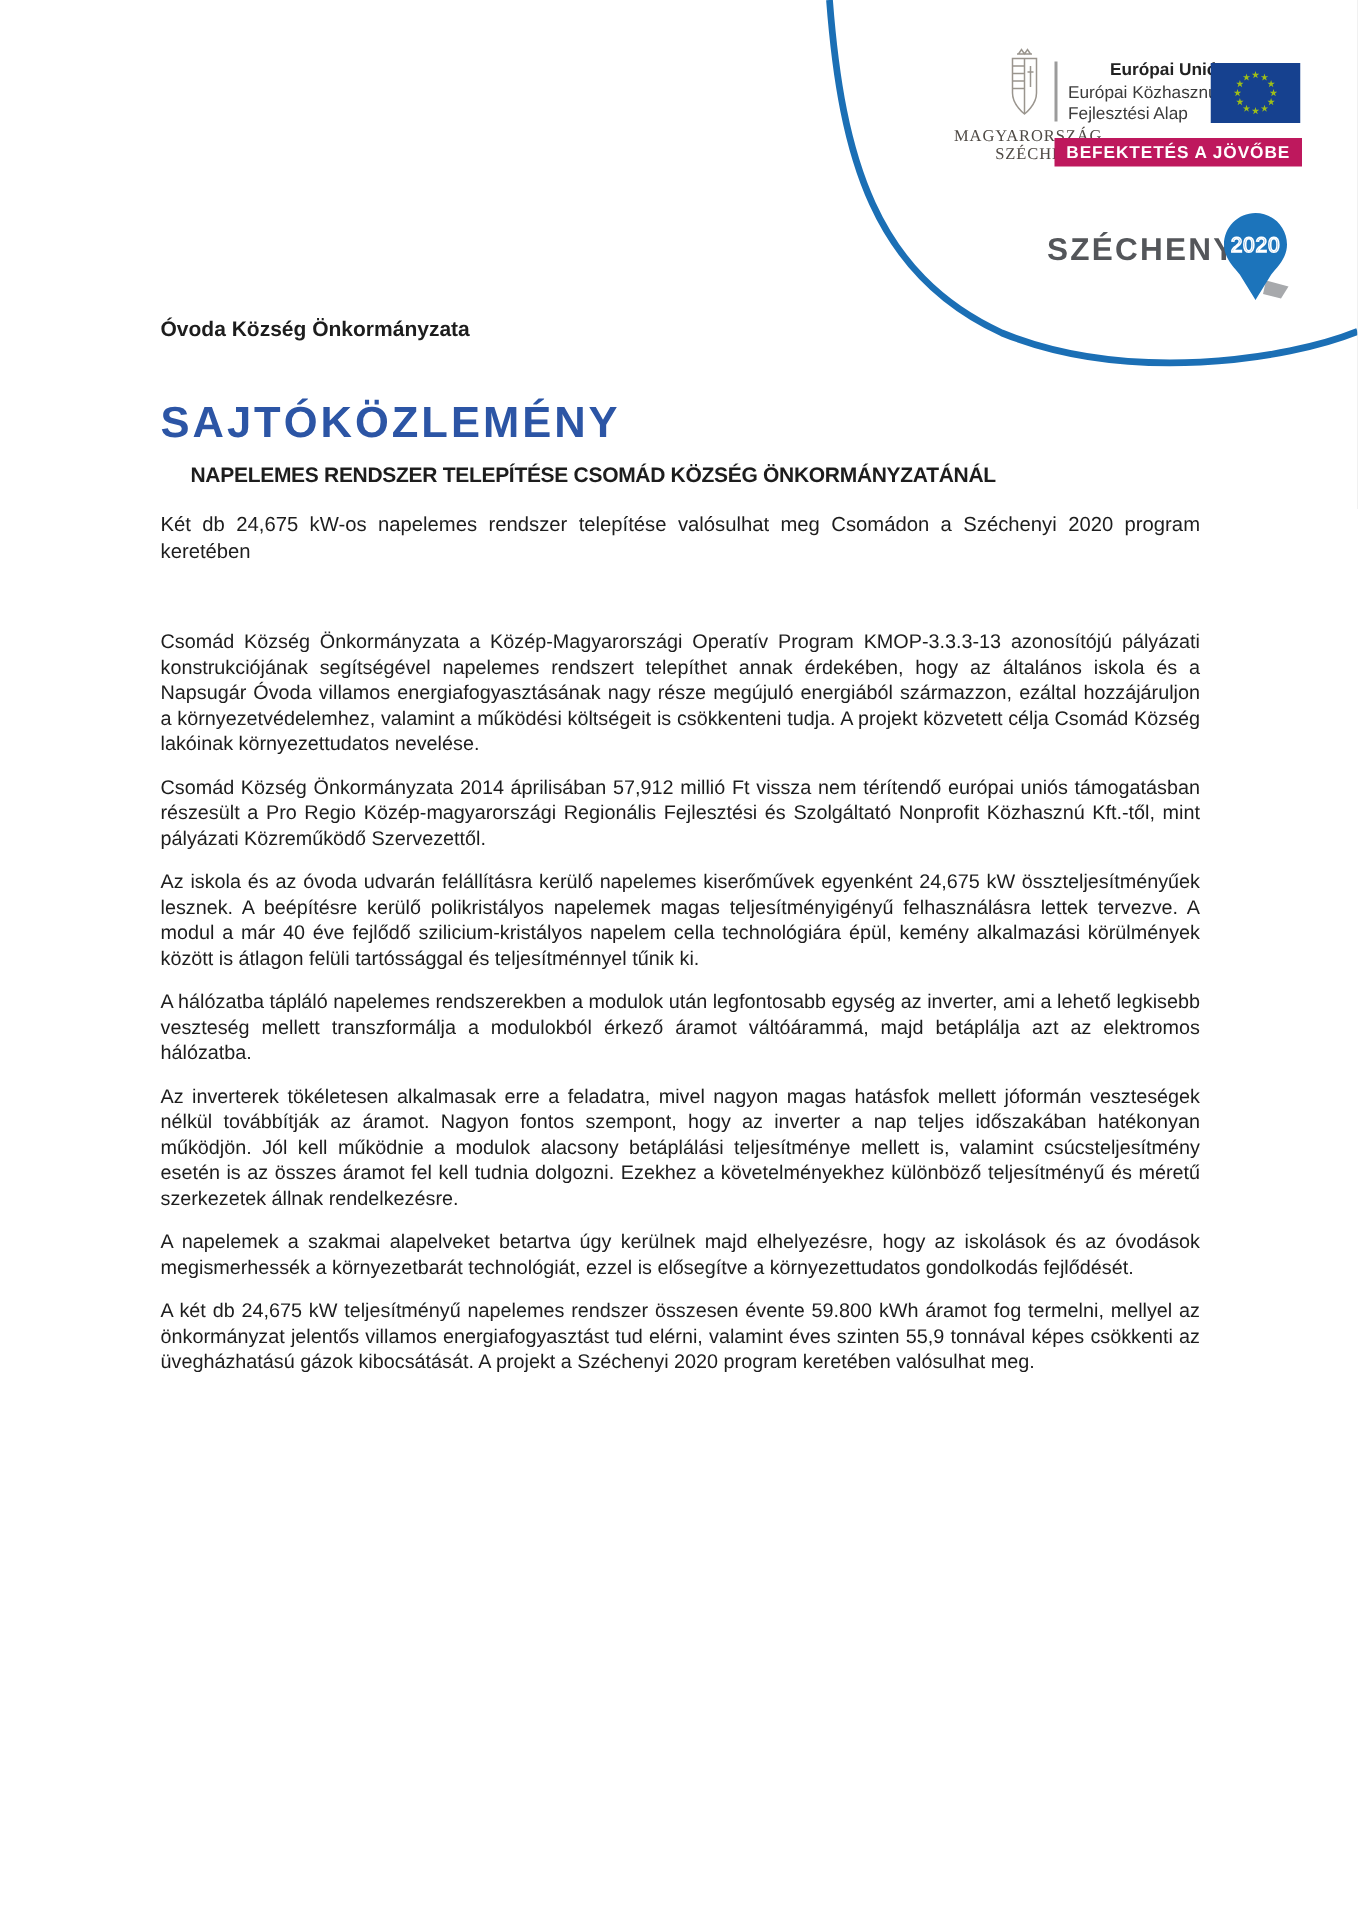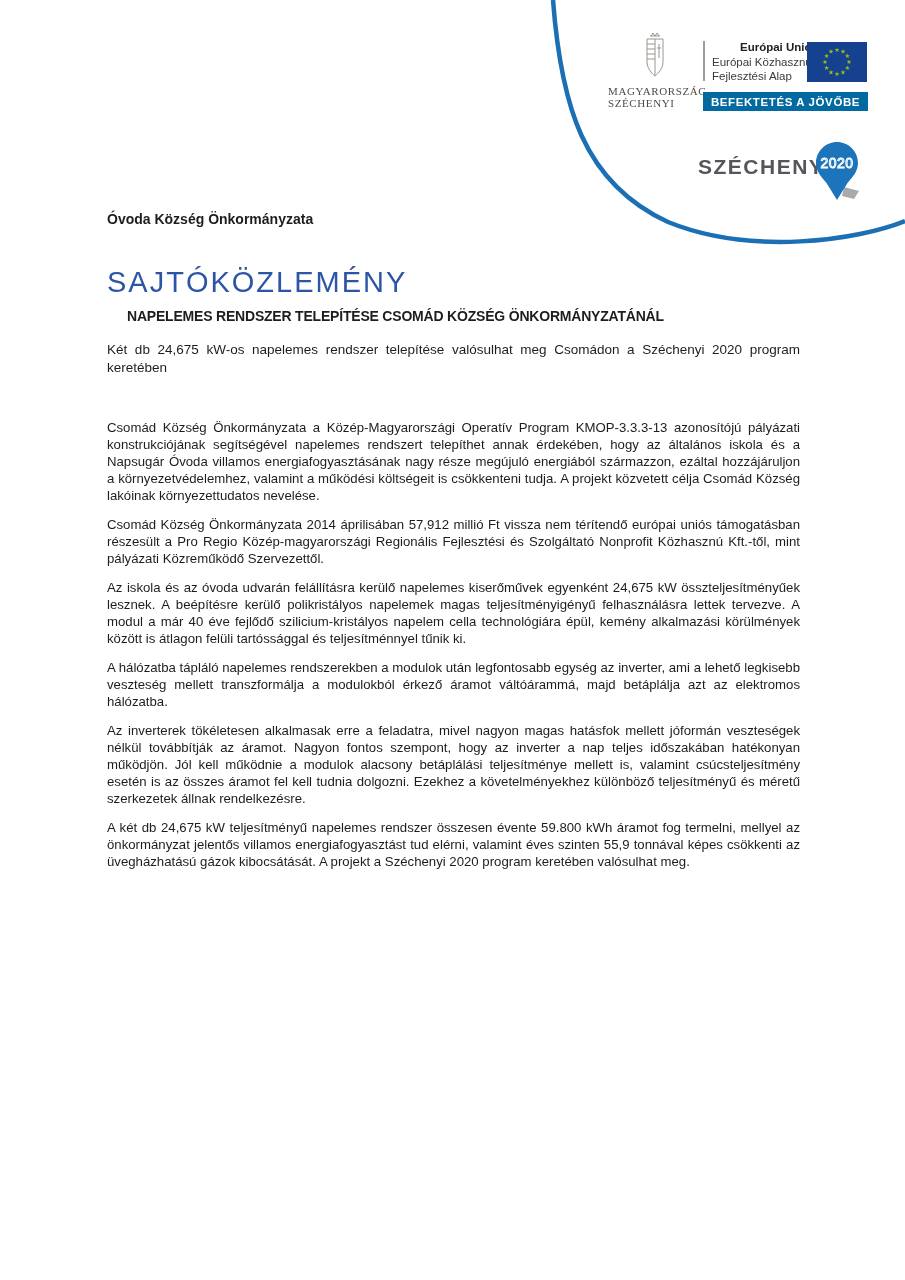--- a/index.html
+++ b/index.html
@@ -7,54 +7,54 @@
     position:relative;
     width:905px;height:1280px;
     background:#ffffff;
     overflow:hidden;
     font-family:"Liberation Sans", sans-serif;
     color:#1d1d1d;
   }
   
   .arc-svg{position:absolute;top:0;left:0;}
   
-  .gov-block{position:absolute;left:608px;top:30px;width:94px;text-align:left;}
+  .gov-block{position:absolute;left:636px;top:30px;width:94px;text-align:right;}
   .coat-svg{display:block;margin:0 auto;}
   .gov-text{
     margin-top:5px;
     font-family:"Liberation Serif", serif;
     font-size:11px;line-height:12px;
     color:#4f4a45;letter-spacing:0.6px;
   }
   
   .eu-divider{position:absolute;left:703px;top:41px;width:2px;height:40px;background:#9b9b9b;}
   .eu-text{position:absolute;left:712px;top:40px;font-size:11.5px;line-height:14.5px;color:#3a3a3a;}
   .eu-text .eu-title{font-weight:bold;color:#222;margin-left:28px;}
   .eu-flag{position:absolute;left:807px;top:42px;}
   
   .banner{
     position:absolute;left:703px;top:92px;width:165px;height:19px;
-    background:#0369a1;color:#ffffff;
+    background:#be185d;color:#ffffff;
     font-size:11.5px;font-weight:bold;letter-spacing:0.6px;
     display:flex;align-items:center;justify-content:center;
   }
   
   .szechenyi{position:absolute;left:698px;top:141px;width:170px;height:62px;}
   .sz-word{
     position:absolute;left:0;top:14px;
     font-size:21px;font-weight:bold;letter-spacing:1.5px;color:#54565a;
   }
   .sz-pin{position:absolute;left:116px;top:0;}
   
   .doc{position:absolute;left:107px;top:196px;width:693px;}
   .doc-date{font-size:13.5px;line-height:14px;}
   .doc-org{margin-top:16px;font-size:14px;font-weight:bold;line-height:15px;}
   .doc-title{
     margin:40px 0 0 0;
-    font-size:29px;font-weight:normal;letter-spacing:2px;
+    font-size:29px;font-weight:bold;letter-spacing:2px;
     color:#2c55a5;line-height:31px;
   }
   .doc-headline{
     margin:10px 0 0 0;
     font-size:14px;font-weight:bold;letter-spacing:-0.2px;line-height:16px;padding-left:20px;
   }
   .doc-lead{
     margin:17px 0 0 0;
     font-size:13.5px;font-weight:normal;line-height:18px;
     text-align:justify;
@@ -136,17 +136,18 @@
     <h1 class="doc-title">SAJTÓKÖZLEMÉNY</h1>
     <h2 class="doc-headline">NAPELEMES RENDSZER TELEPÍTÉSE CSOMÁD KÖZSÉG ÖNKORMÁNYZATÁNÁL</h2>
     <p class="doc-lead">Két db 24,675 kW-os napelemes rendszer telepítése valósulhat meg Csomádon a Széchenyi 2020 program keretében</p>
 
     <div class="doc-paragraphs">
       <p>Csomád Község Önkormányzata a Közép-Magyarországi Operatív Program KMOP-3.3.3-13 azonosítójú pályázati konstrukciójának segítségével napelemes rendszert telepíthet annak érdekében, hogy az általános iskola és a Napsugár Óvoda villamos energiafogyasztásának nagy része megújuló energiából származzon, ezáltal hozzájáruljon a környezetvédelemhez, valamint a működési költségeit is csökkenteni tudja. A projekt közvetett célja Csomád Község lakóinak környezettudatos nevelése.</p>
       <p>Csomád Község Önkormányzata 2014 áprilisában 57,912 millió Ft vissza nem térítendő európai uniós támogatásban részesült a Pro Regio Közép-magyarországi Regionális Fejlesztési és Szolgáltató Nonprofit Közhasznú Kft.-től, mint pályázati Közreműködő Szervezettől.</p>
       <p>Az iskola és az óvoda udvarán felállításra kerülő napelemes kiserőművek egyenként 24,675 kW összteljesítményűek lesznek. A beépítésre kerülő polikristályos napelemek magas teljesítményigényű felhasználásra lettek tervezve. A modul a már 40 éve fejlődő szilicium-kristályos napelem cella technológiára épül, kemény alkalmazási körülmények között is átlagon felüli tartóssággal és teljesítménnyel tűnik ki.</p>
       <p>A hálózatba tápláló napelemes rendszerekben a modulok után legfontosabb egység az inverter, ami a lehető legkisebb veszteség mellett transzformálja a modulokból érkező áramot váltóárammá, majd betáplálja azt az elektromos hálózatba.</p>
       <p>Az inverterek tökéletesen alkalmasak erre a feladatra, mivel nagyon magas hatásfok mellett jóformán veszteségek nélkül továbbítják az áramot. Nagyon fontos szempont, hogy az inverter a nap teljes időszakában hatékonyan működjön. Jól kell működnie a modulok alacsony betáplálási teljesítménye mellett is, valamint csúcsteljesítmény esetén is az összes áramot fel kell tudnia dolgozni. Ezekhez a követelményekhez különböző teljesítményű és méretű szerkezetek állnak rendelkezésre.</p>
+      <p>A napelemek a szakmai alapelveket betartva úgy kerülnek majd elhelyezésre, hogy az iskolások és az óvodások megismerhessék a környezetbarát technológiát, ezzel is elősegítve a környezettudatos gondolkodás fejlődését.</p>
       <p>A két db 24,675 kW teljesítményű napelemes rendszer összesen évente 59.800 kWh áramot fog termelni, mellyel az önkormányzat jelentős villamos energiafogyasztást tud elérni, valamint éves szinten 55,9 tonnával képes csökkenti az üvegházhatású gázok kibocsátását. A projekt a Széchenyi 2020 program keretében valósulhat meg.</p>
     </div>
   </div>
 
 </div>
 
 </body></html>

